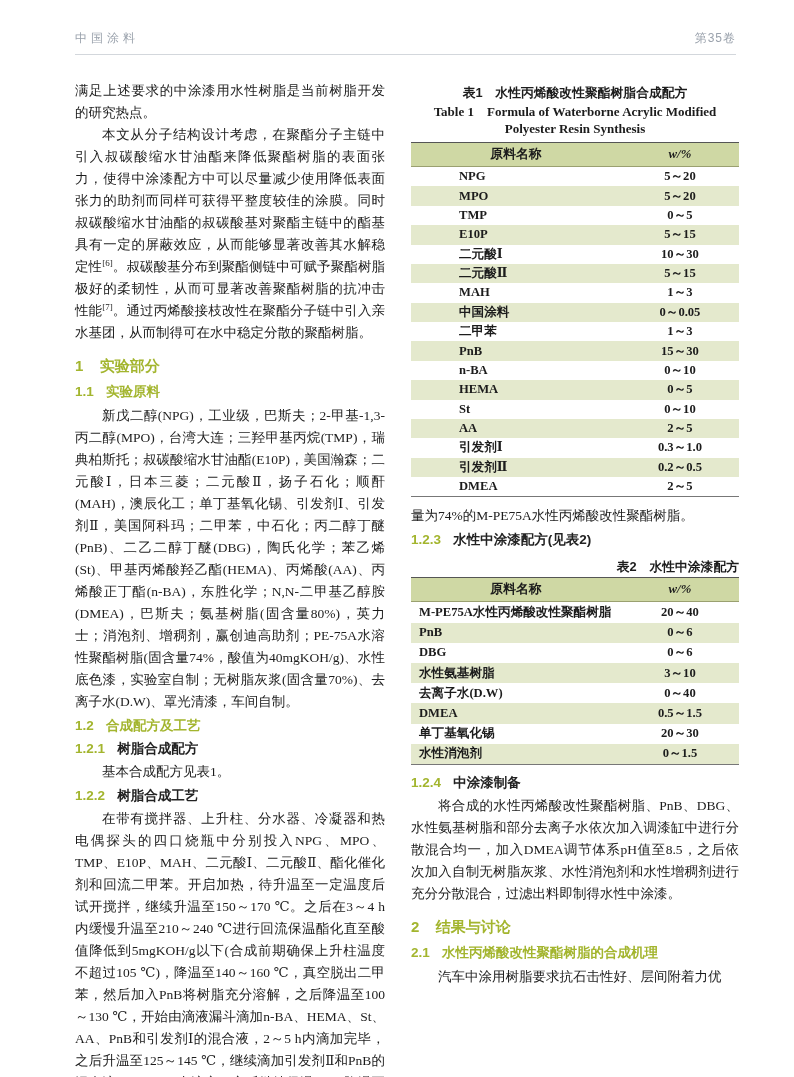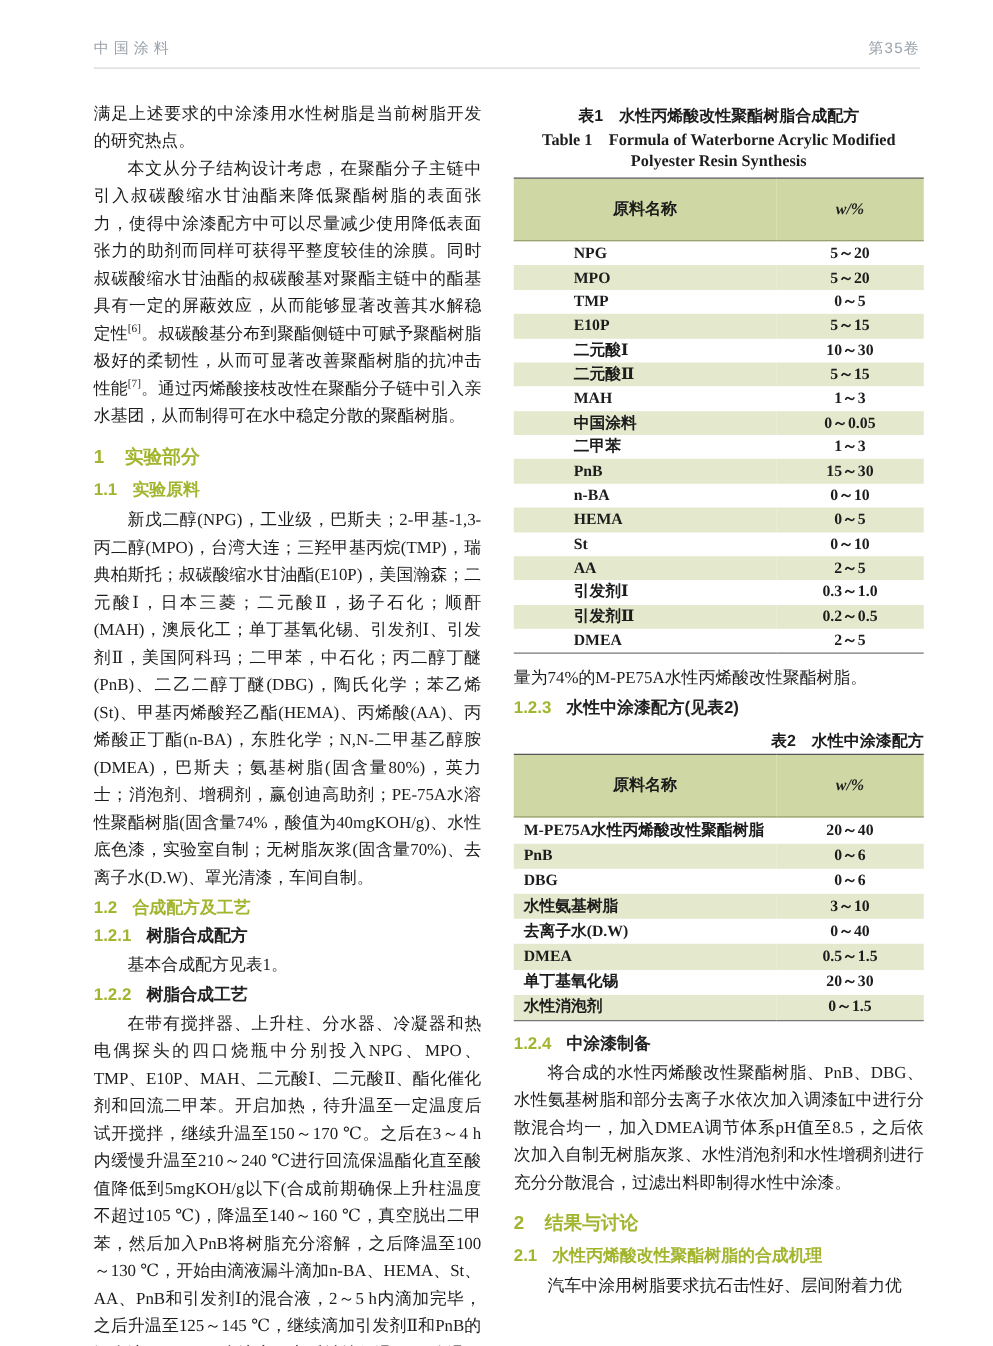--- a/index.html
+++ b/index.html
@@ -57,21 +57,21 @@
     text-align:center; font-weight:bold; font-size:13px; line-height:17px;
     margin:0 14px 5px 14px;
   }
   table.data-table {
     width:100%; border-collapse:collapse; table-layout:fixed;
     border-top:1.5px solid #555; border-bottom:1px solid #777;
     margin-bottom:8px;
   }
   table.data-table th {
     background:var(--table-header-bg,#cfd8a4);
-    font-size:12.8px; padding:16px 0; border-bottom:1px solid #9aa070;
+    font-size:12.8px; padding:3px 0; border-bottom:1px solid #9aa070;
     font-weight:bold;
   }
   table.data-table th.name {font-family:"Liberation Sans","DejaVu Sans",sans-serif; text-align:center;}
   table.data-table th.val {font-style:italic; text-align:center; width:36%;}
   table.data-table td {font-size:12.6px; line-height:15px; padding:2.2px 0;font-weight:bold;}
   table.data-table td.name {text-align:left;}
   table.data-table td.val {text-align:center; width:36%;}
   table.t1 td.name {padding-left:48px;}
   table.t2 td {padding:2.6px 0;}
   table.t2 td.name {padding-left:8px;}

